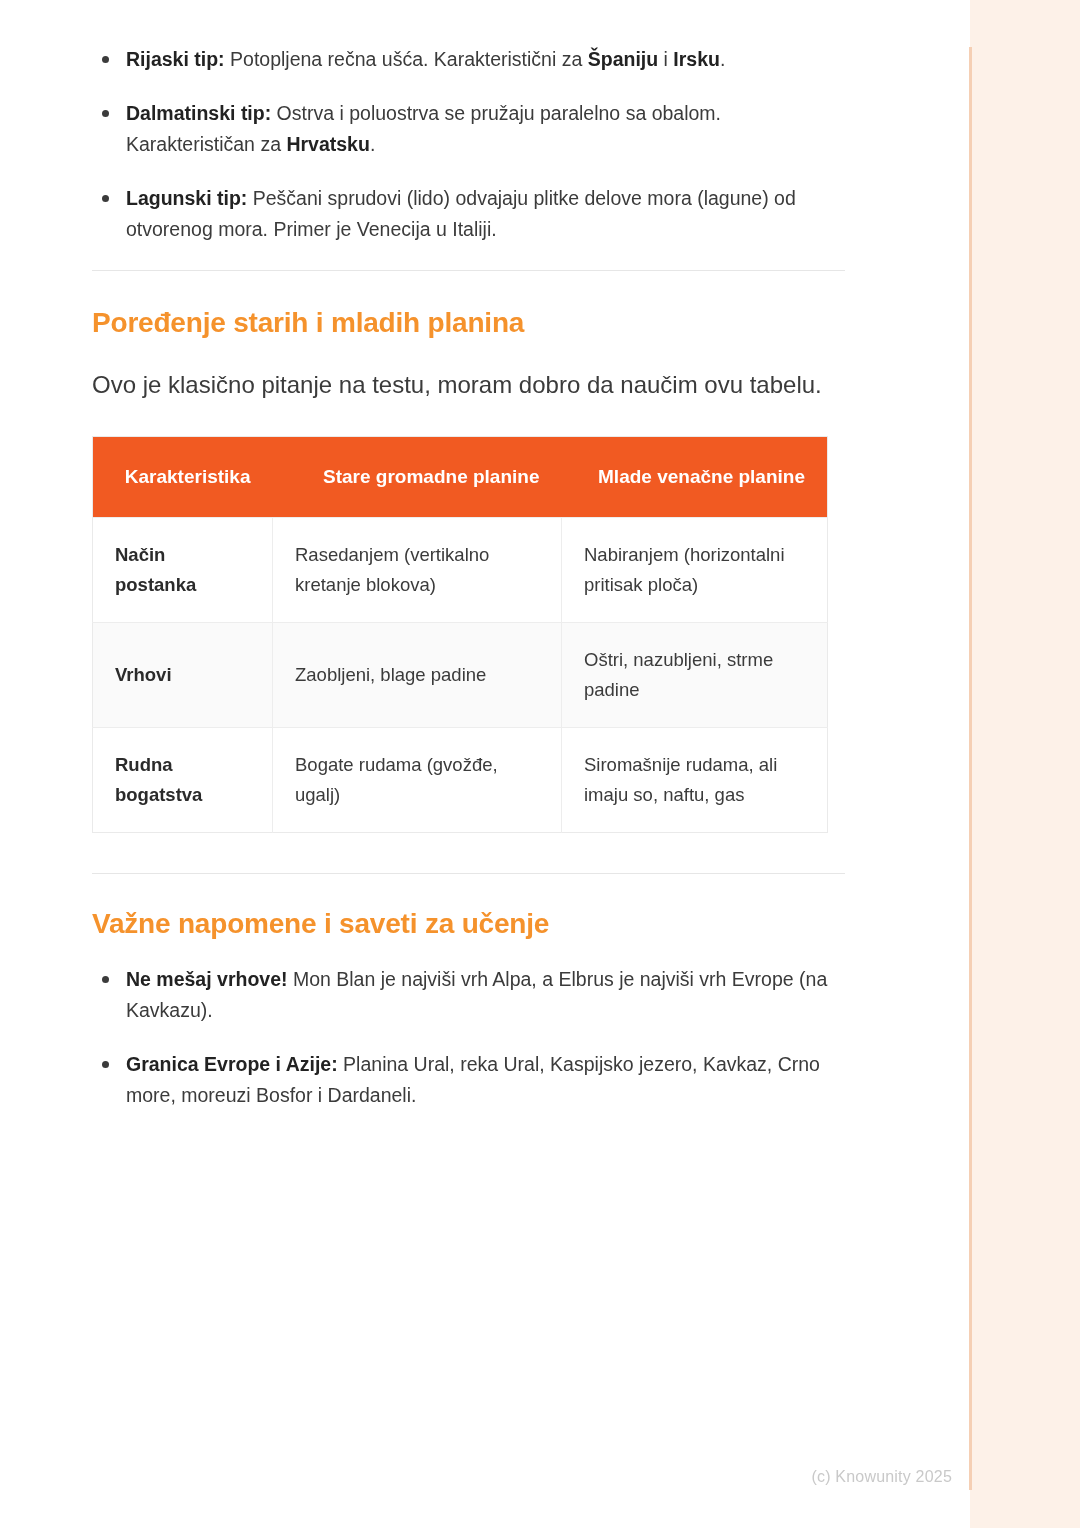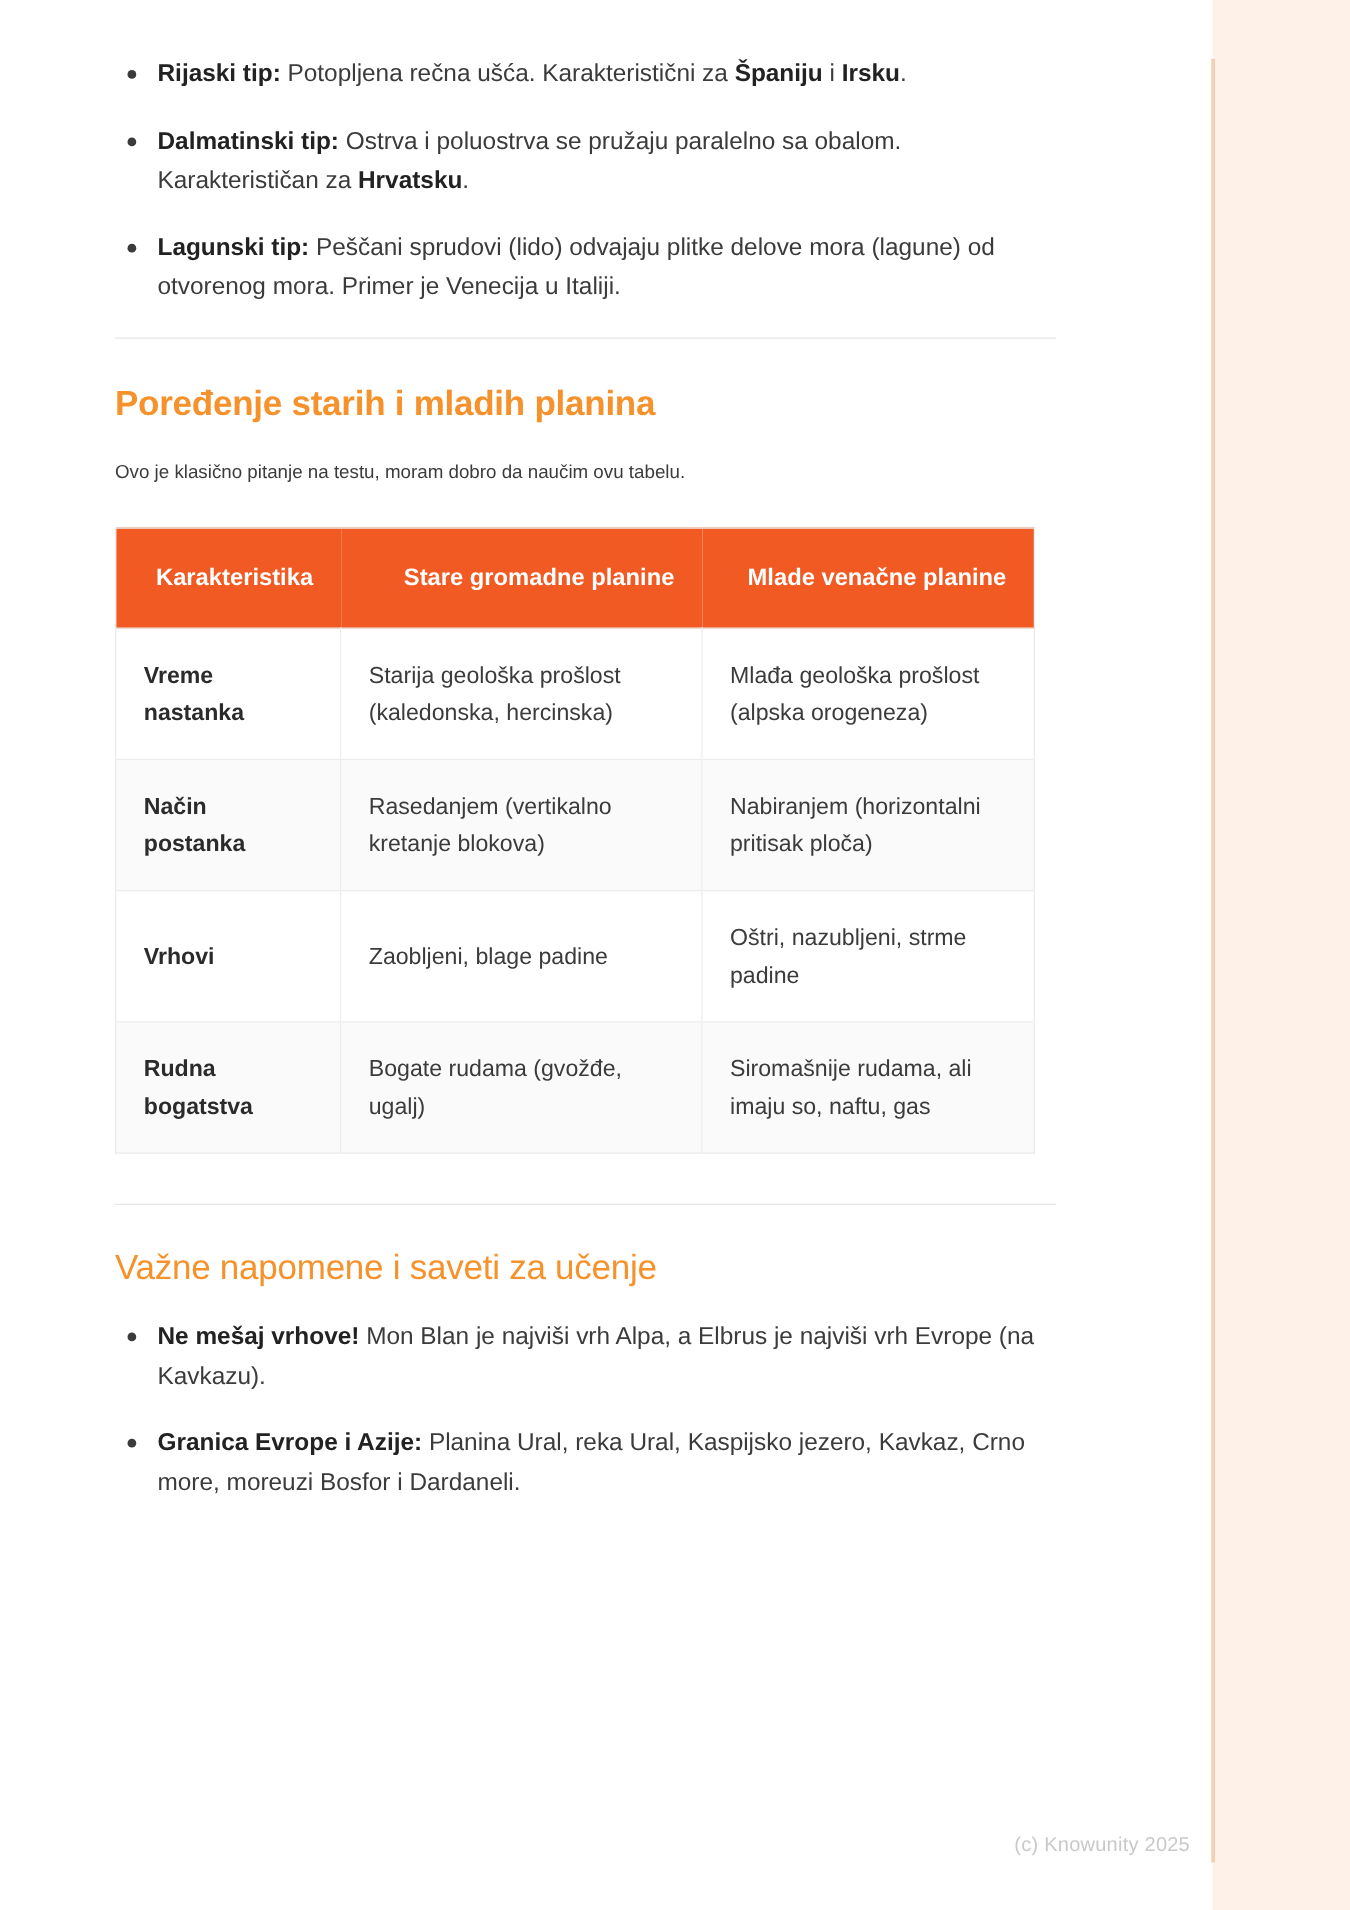--- a/index.html
+++ b/index.html
@@ -79,21 +79,21 @@
   }
   h2.section {
     color: #f5922c;
     font-size: 28px;
     line-height: 1.25;
     margin: 0 0 26px 0;
     font-weight: bold;
     letter-spacing: -0.2px;
   }
   p.intro {
-    font-size: 15px;
+    font-size: 24px;
     line-height: 1.6;
     margin: 0 0 32px 0;
     color: #3b3b3b;
   }
   table.cmp {
     width: 735px;
     border-collapse: collapse;
     table-layout: fixed;
     border: 1px solid #eaeaea;
   }
@@ -124,21 +124,21 @@
   table.cmp tbody td:last-child { border-right: none; }
   table.cmp tbody tr:nth-child(even) td { background: #fafafa; }
   table.cmp tbody td.rowhead {
     font-weight: bold;
     color: #2b2b2b;
   }
   h2.section2 {
     color: #f5922c;
     font-size: 28px;
     margin: 0 0 24px 0;
-    font-weight: normal;
+    font-weight: bold;
     letter-spacing: -0.2px;
   }
   .watermark {
     position: absolute;
     right: 128px;
     bottom: 42px;
     font-size: 16px;
     color: #c9c9c9;
     letter-spacing: 0.2px;
   }
@@ -178,25 +178,20 @@
         </colgroup>
       <thead>
         <tr>
           <th>Karakteristika</th>
           <th>Stare gromadne planine</th>
           <th>Mlade venačne planine</th>
         </tr>
       </thead>
       <tbody>
         <tr>
-          <td class="rowhead">Vreme nastanka</td>
-          <td>Starija geološka prošlost (kaledonska, hercinska)</td>
-          <td>Mlađa geološka prošlost (alpska orogeneza)</td>
-        </tr>
-        <tr>
           <td class="rowhead">Način postanka</td>
           <td>Rasedanjem (vertikalno kretanje blokova)</td>
           <td>Nabiranjem (horizontalni pritisak ploča)</td>
         </tr>
         <tr>
           <td class="rowhead">Vrhovi</td>
           <td>Zaobljeni, blage padine</td>
           <td>Oštri, nazubljeni, strme padine</td>
         </tr>
         <tr>

